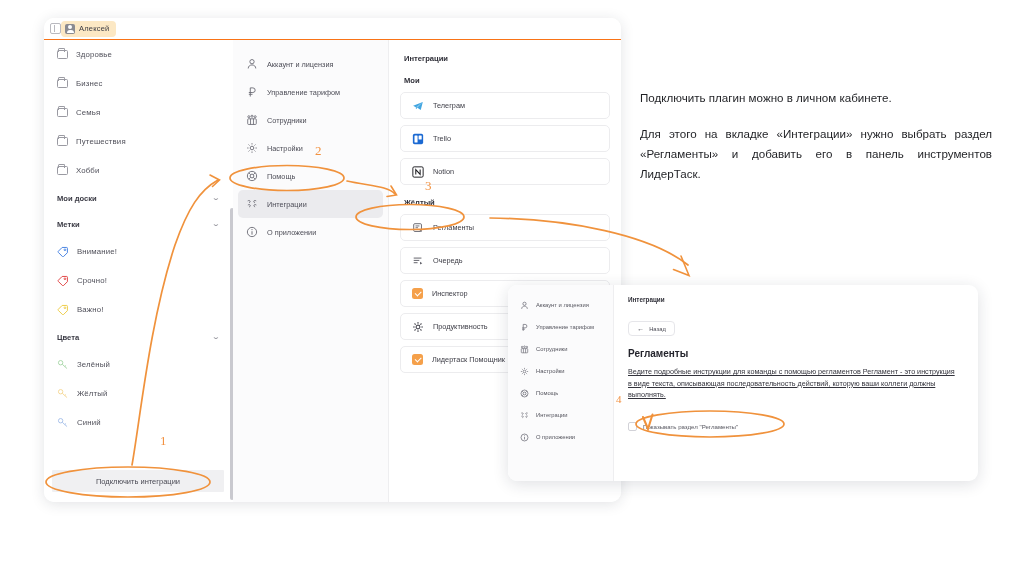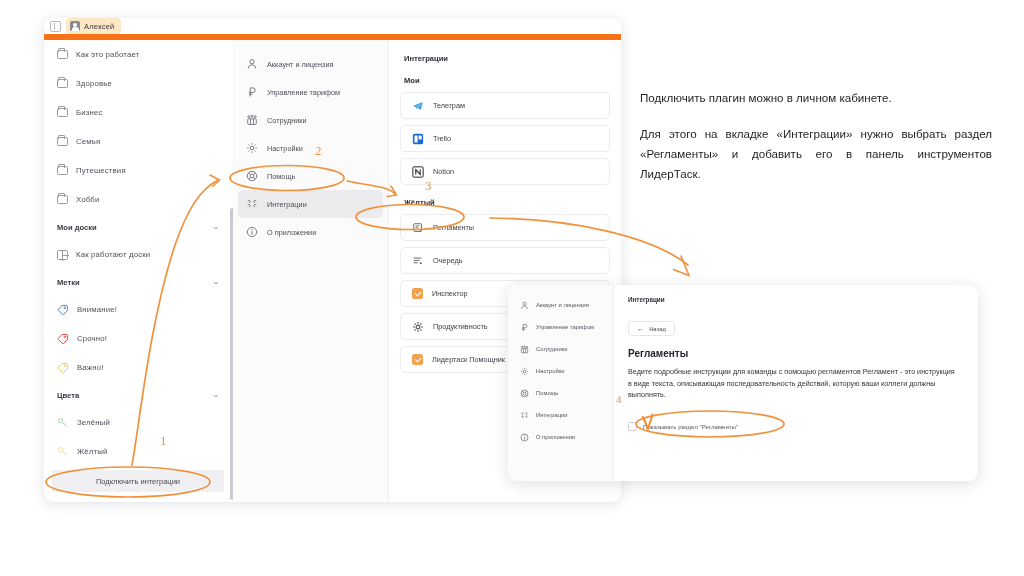--- a/index.html
+++ b/index.html
@@ -13,22 +13,22 @@
 
   
   .app-window{
     position:absolute; left:44px; top:18px; width:577px; height:484px;
     background:#ffffff; border-radius:10px;
     box-shadow:0 2px 14px rgba(30,35,55,.13);
     overflow:hidden;
   }
   .app-topbar{
     position:absolute; left:0; top:0; width:577px; height:22px;
-    background:#fff; border-bottom:6px solid #f97316;
-    display:flex; align-items:center; padding-left:6px; gap:5px;
+    background:#fff; border-bottom:1px solid #f97316;
+    display:flex; align-items:center; padding-left:6px; 
   }
   .collapse-icon{
     width:11px; height:11px; border:1px solid #b9b9bf; border-radius:2px;
     position:relative; flex:0 0 auto;
   }
   .collapse-icon:before{
     content:""; position:absolute; left:2.5px; top:1px; width:1px; height:7px; background:#b9b9bf;
   }
   .user-chip{
     display:flex; align-items:center; gap:4px;
@@ -146,21 +146,21 @@
   .p2-ic{ width:9px;height:9px;flex:0 0 auto; }
   .p2-body{ flex:1; padding:11px 14px 0 14px; position:relative; }
   .p2-title{ font-size:6.3px;font-weight:bold;color:#2f2f38; }
   .back-btn{
     margin-top:18px;width:47px;height:15px;border:1px solid #e6e6ea;border-radius:4px;
     display:flex;align-items:center;justify-content:center;gap:5px;
     font-size:5.8px;color:#4a4a54;background:#fff;
   }
   .back-arrow{ font-size:7px;color:#4a4a54;line-height:1; }
   .p2-h{ margin-top:12px;font-size:10px;font-weight:bold;color:#24242c; }
-  .p2-p{ margin-top:7px;font-size:7.2px;color:#33333c;line-height:11.5px;max-width:330px; }
+  .p2-p{ margin-top:7px;font-size:7.2px;color:#33333c;line-height:11.5px;max-width:330px;text-decoration:underline; }
   .p2-check{ position:absolute; left:14px; top:137px; display:flex;align-items:center;gap:6px; }
   .p2-box{ width:9px;height:9px;border:1px solid #d2d2d8;border-radius:2px;background:#fff;flex:0 0 auto;}
   .p2-check .t{ font-size:6.1px;color:#55555e; }
 
   
   .anno{ position:absolute;left:0;top:0;width:1024px;height:576px;pointer-events:none; }
   .num{
     position:absolute; color:#f29140; font-size:13px; font-family:"Liberation Serif",serif;
   }
 </style>
@@ -177,24 +177,20 @@
         <div class="av"></div>
         <span>Алексей</span>
       </div>
     </div>
 
     <div class="side">
       <div class="side-scroll">
 
         <div class="side-row">
           <span class="folder-ic"></span>
-          <span class="lbl">Как это работает</span>
-        </div>
-        <div class="side-row">
-          <span class="folder-ic"></span>
           <span class="lbl">Здоровье</span>
         </div>
         <div class="side-row">
           <span class="folder-ic"></span>
           <span class="lbl">Бизнес</span>
         </div>
         <div class="side-row">
           <span class="folder-ic"></span>
           <span class="lbl">Семья</span>
         </div>
@@ -203,24 +199,20 @@
           <span class="lbl">Путешествия</span>
         </div>
         <div class="side-row">
           <span class="folder-ic"></span>
           <span class="lbl">Хобби</span>
         </div>
 
         <div class="sec-head">
           <span>Мои доски</span>
           <span class="chev">⌄</span>
-        </div>
-        <div class="side-row">
-          <span class="board-ic"></span>
-          <span class="lbl">Как работают доски</span>
         </div>
 
         <div class="sec-head">
           <span>Метки</span>
           <span class="chev">⌄</span>
         </div>
         <div class="side-row">
           <svg class="tag-ic" viewBox="0 0 14 13">
             <path d="M1.5 6.2 L6 1.7 h5.2 a1 1 0 0 1 1 1 V7.9 L7.7 12.4 a1 1 0 0 1-1.4 0 L1.5 7.6 a1 1 0 0 1 0-1.4z" fill="none" stroke="#3d7ce0" stroke-width="1.1"></path>
             <circle cx="9.3" cy="4.5" r="1" fill="none" stroke="#3d7ce0" stroke-width="1"></circle>

